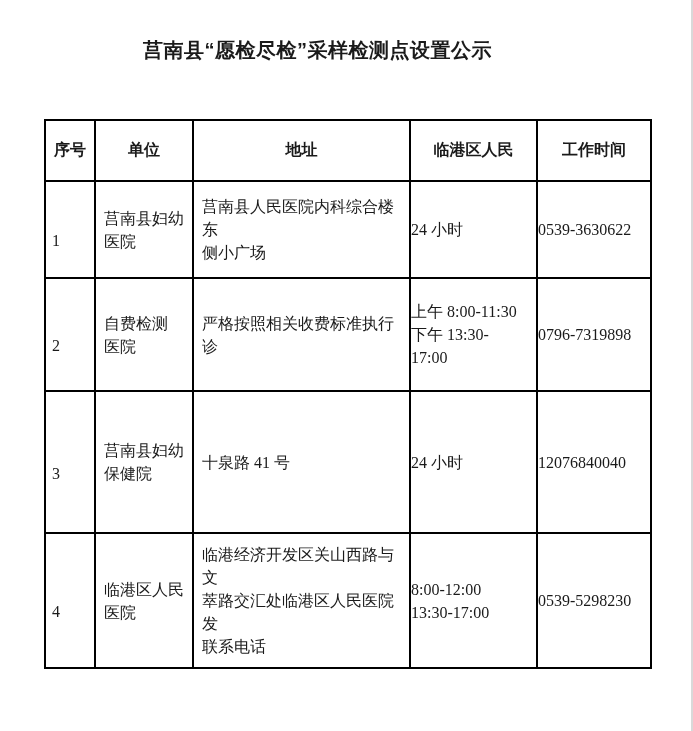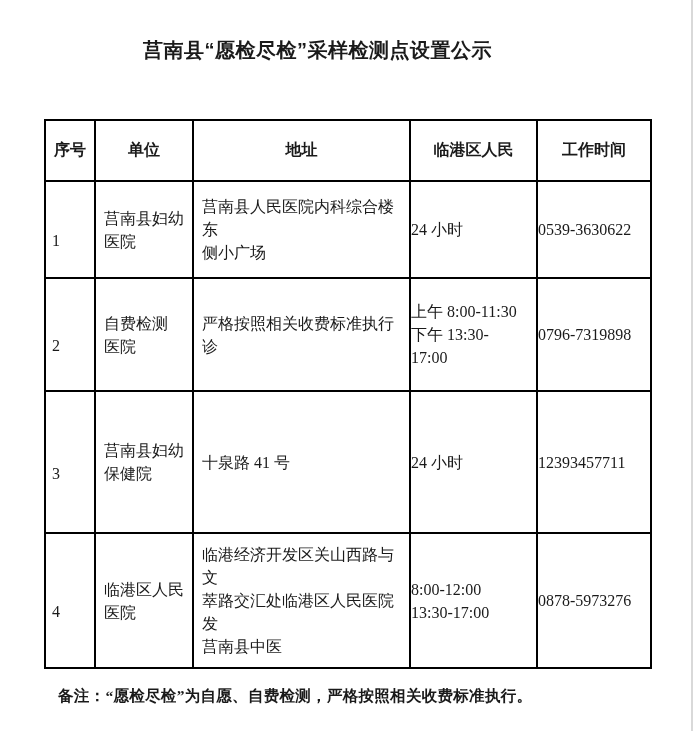--- a/index.html
+++ b/index.html
@@ -137,33 +137,32 @@
 下午 13:30-
 17:00</td>
         <td class="phone-cell">0796-7319898</td>
       </tr>
       <tr>
         <td class="num-cell">3</td>
         <td class="unit-cell">莒南县妇幼
 保健院</td>
         <td class="addr-cell">十泉路 41 号</td>
         <td class="hours-cell">24 小时</td>
-        <td class="phone-cell">12393457711</td>
+        <td class="phone-cell">12076840040</td>
       </tr>
       <tr>
         <td class="num-cell">4</td>
         <td class="unit-cell">临港区人民
 医院</td>
         <td class="addr-cell">临港经济开发区关山西路与文
 萃路交汇处临港区人民医院发
-莒南县中医</td>
+联系电话</td>
         <td class="hours-cell">8:00-12:00
 13:30-17:00</td>
-        <td class="phone-cell">0878-5973276</td>
+        <td class="phone-cell">0539-5298230</td>
       </tr>
     </tbody>
   </table>
 
-  <div class="doc-note">备注：“愿检尽检”为自愿、自费检测，严格按照相关收费标准执行。</div>
 
   <div class="page-edge-right"></div>
 
 </div>
 
 </body></html>

